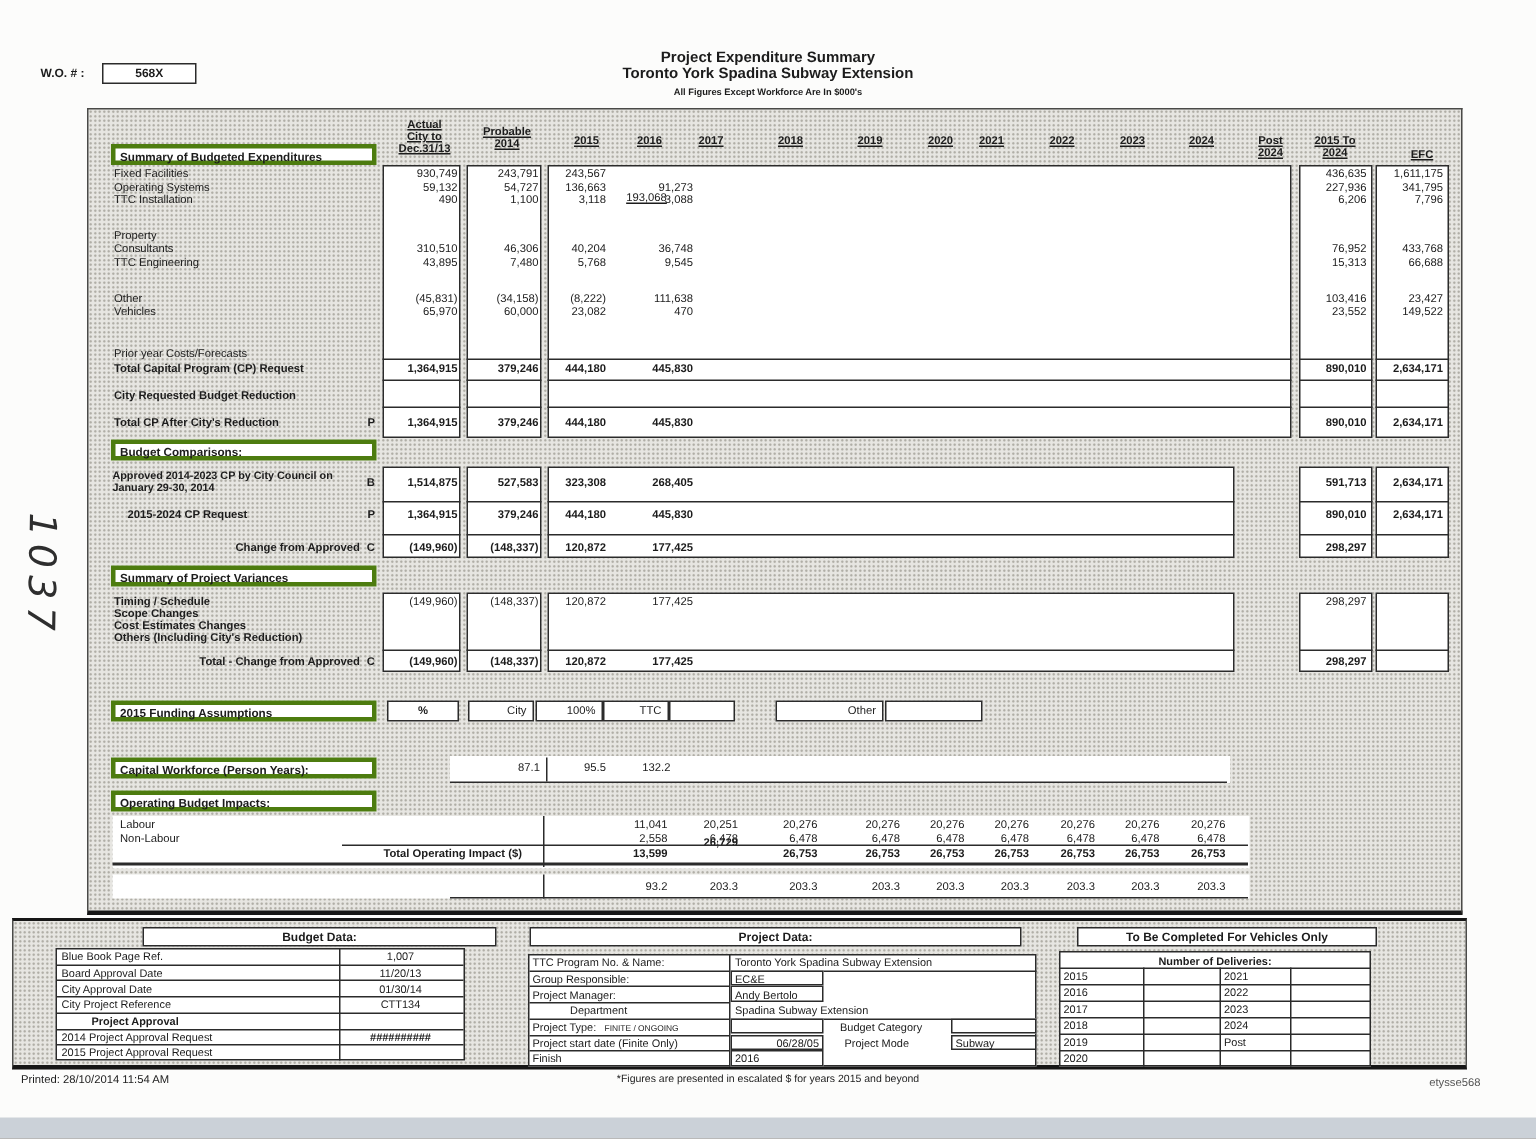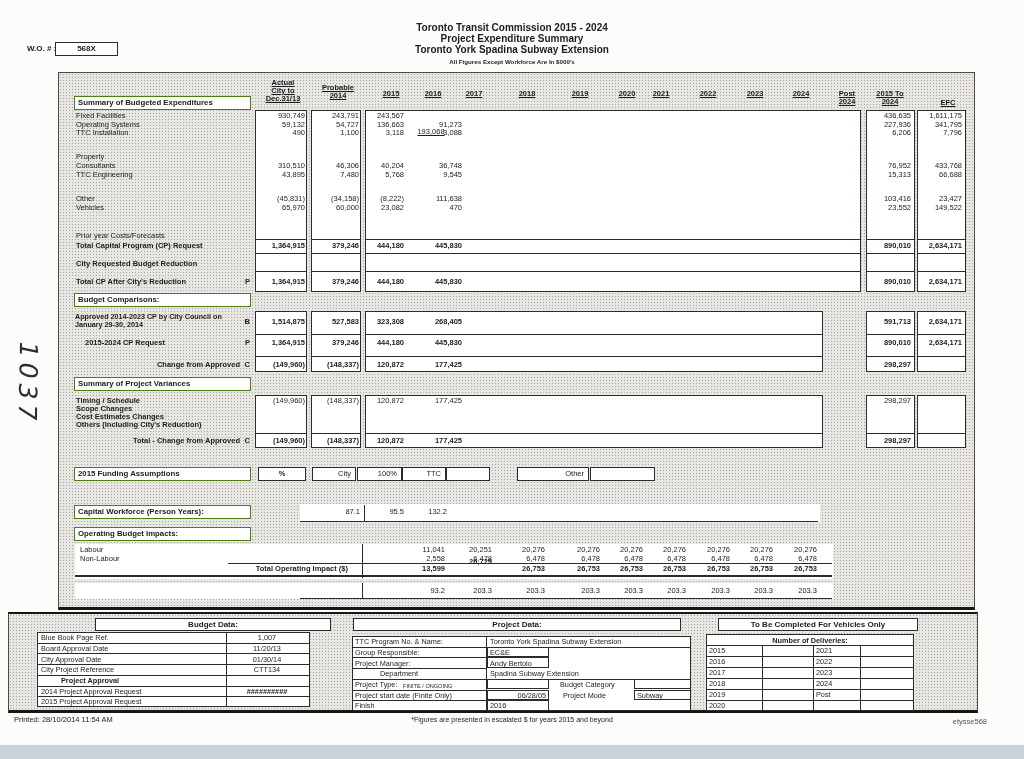--- a/index.html
+++ b/index.html
@@ -11,44 +11,43 @@
        background-size:3px 3px;}
   .wbox{background:#fff;border:1px solid #2b2b2b;}
   .hl{background:#2b2b2b;height:1px;}
   .vl{background:#2b2b2b;width:1px;}
   .num{font-size:7.5px;text-align:right;white-space:nowrap;line-height:8px;}
   .rowlab{font-size:7.5px;white-space:nowrap;line-height:8px;}
   .pre{white-space:pre-line;font-size:7.2px;}
   .b{font-weight:bold;}
   .colhead{font-size:7.5px;font-weight:bold;text-decoration:underline;
            white-space:pre-line;text-align:center;line-height:8px;}
-  .lbox{background:#fff;border:1px solid #4d7c0f;font-size:7.8px;font-weight:bold;
+  .lbox{background:#fff;border:3px solid #4d7c0f;font-size:7.8px;font-weight:bold;
         padding:2px 16px 0 3px;height:14px;}
   .tc{text-align:center;font-size:7.5px;padding-top:2px;}
   .tr{text-align:right;font-size:7.5px;padding:2px 4px 0 0;}
   .btxt{font-size:7.3px;white-space:nowrap;line-height:8px;}
   .sm{font-size:5.6px;}
   .title{left:0;width:1024px;text-align:center;font-weight:bold;font-size:10px;}
   .note{left:0;width:1024px;text-align:center;font-weight:bold;font-size:6.2px;}
   .hand{font-size:25px;color:#2e2e2e;font-style:italic;letter-spacing:5px;
         transform:rotate(91deg);transform-origin:0 0;font-family:"DejaVu Sans",sans-serif;}
   .foot{font-size:7.5px;}
 </style>
 </head>
 <body>
 
 <div class="page" id="page">
 
-  <div class="title" style="top:22px;">Toronto Transit Commission 2015 - 2024</div>
   <div class="title" style="top:33px;">Project Expenditure Summary</div>
   <div class="title" style="top:44px;">Toronto York Spadina Subway Extension</div>
   <div class="note" style="top:59px;">All Figures Except Workforce Are In $000's</div>
 
   <div class="rowlab b" style="left:27px;top:45px;font-size:8px;">W.O. # :</div>
-  <div class="wbox tc b" style="left:55px;top:42px;width:63px;height:14px;font-size:8px;">568X</div>
+  <div class="wbox tc b" style="left:68px;top:42px;width:63px;height:14px;font-size:8px;">568X</div>
 
   <div class="hand" style="left:42px;top:342px;">1037</div>
 
   <div class="tex" style="left:58px;top:72px;width:917px;height:538px;border:1px solid #4a4a48;border-bottom:3px solid #161616;"></div>
 
   <div class="lbox" style="left:74px;top:96px;width:177px;">Summary of Budgeted Expenditures</div>
   <div class="lbox" style="left:74px;top:293px;width:177px;">Budget Comparisons:</div>
   <div class="lbox" style="left:74px;top:377px;width:177px;">Summary of Project Variances</div>
   <div class="lbox" style="left:74px;top:467px;width:177px;">2015 Funding Assumptions</div>
   <div class="lbox" style="left:74px;top:505px;width:177px;">Capital Workforce (Person Years):</div>

